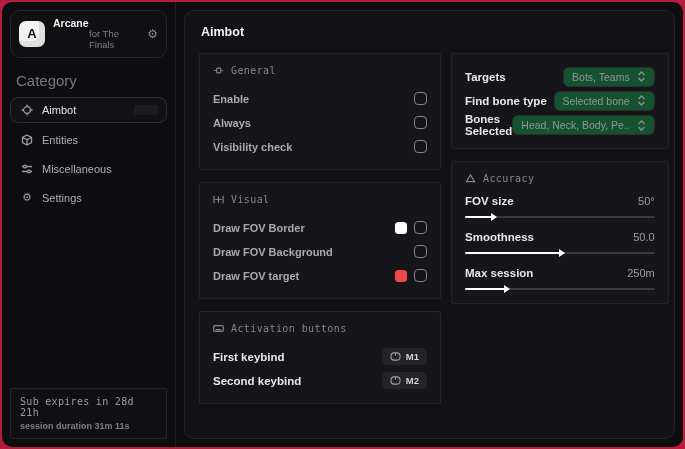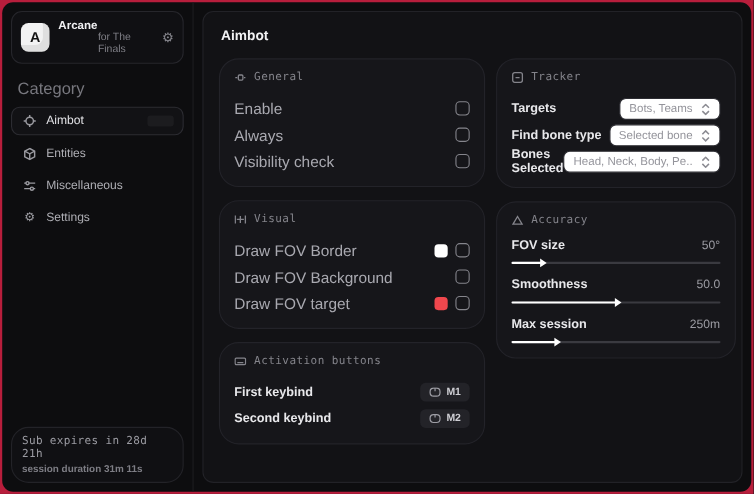--- a/index.html
+++ b/index.html
@@ -29,56 +29,56 @@
   .nav-item {
     height:24px; display:flex; align-items:center; gap:9px; padding:0 10px;
     margin-bottom:5px; border:1px solid transparent; border-radius:8px;
     font-size:11px; color:#aeaeb4; cursor:pointer; position:relative;
   }
   .nav-item.selected { border-color:#2c2c32; background:#121215; color:#e2e2e6; height:26px; }
   .nav-icon { width:12px; height:12px; flex:none; display:flex; align-items:center; justify-content:center; color:#9a9aa0; }
   .nav-icon svg { width:12px; height:12px; stroke:#9a9aa0; fill:none; stroke-width:1.3; }
   .nav-hint { position:absolute; right:8px; width:24px; height:10px; border-radius:3px; background:rgba(255,255,255,0.045); }
   .side-spacer { flex:1; }
-  .footer-card { border:1px solid #232328; border-radius:16px; background:#101013; padding:7px 9px; }
+  .footer-card { border:1px solid #232328; border-radius:2px; background:#101013; padding:7px 9px; }
   .footer-line1 { font-family:"DejaVu Sans Mono","Liberation Mono",monospace; font-size:10px; color:#9c9ca3; letter-spacing:0.3px; }
   .footer-line2 { margin-top:3px; font-size:9px; font-weight:bold; color:#7e7e85; }
   
   .main {
     flex:1; margin:8px; border:1px solid #222227; border-radius:10px;
     background:#121215; padding:12px 14px; overflow:hidden;
   }
   .page-title { font-size:12.5px; font-weight:bold; color:#f2f2f4; margin:2px 2px 14px; }
   .columns { display:flex; gap:10px; align-items:flex-start; }
   .col-left { width:242px; flex:none; }
   .col-right { flex:1; }
   .card {
-    background:#16161a; border:1px solid #232329; border-radius:18px;
+    background:#16161a; border:1px solid #232329; border-radius:2px;
     padding:11px 13px; margin-bottom:12px;
   }
   .card-header {
     display:flex; align-items:center; gap:7px; margin-bottom:11px;
     font-family:"DejaVu Sans Mono","Liberation Mono",monospace;
     font-size:10px; color:#84848b; letter-spacing:0.4px;
   }
   .card-header svg { width:11px; height:11px; stroke:#84848b; fill:none; stroke-width:1.3; }
   .row { display:flex; align-items:center; justify-content:space-between; min-height:23px; }
   .row + .row { margin-top:1px; }
-  .row-label { font-size:14px; color:#a9a9b0; }
+  .row-label { font-size:11px; color:#a9a9b0;font-weight:bold; }
   .row-label.strong { font-size:11.5px; font-weight:bold; color:#e8e8eb; }
   .row-right { display:flex; align-items:center; gap:7px; }
   .checkbox { width:13px; height:13px; border:1.5px solid #85858c; border-radius:4px; background:transparent; cursor:pointer; }
   .swatch { width:12px; height:12px; border-radius:3.5px; cursor:pointer; }
   .key-badge {
     display:flex; align-items:center; gap:5px; background:#232328; border-radius:5px;
     padding:3px 8px; font-size:9.5px; font-weight:bold; color:#cfcfd4; cursor:pointer;
   }
   .key-badge svg { width:11px; height:9px; stroke:#9d9da4; fill:none; stroke-width:1.2; }
   .dropdown {
-    display:flex; align-items:flex-end; gap:7px; background:#ffffff; border:1px solid #2c2c32;
+    display:flex; align-items:center; gap:7px; background:#14532d; border:1px solid #2c2c32;
     border-radius:6px; padding:3px 8px; font-size:10.5px; color:#94949b; cursor:pointer;
     white-space:nowrap;
   }
   .dropdown svg { width:9px; height:11px; stroke:#8b8b92; fill:none; stroke-width:1.4; }
   
   .acc-block { margin-bottom:13px; }
   .acc-block:last-child { margin-bottom:2px; }
   .acc-top { display:flex; justify-content:space-between; align-items:center; }
   .acc-value { font-size:11px; color:#9c9ca3; }
   .slider { position:relative; height:2px; background:#3a3a40; border-radius:2px; margin-top:9px; cursor:pointer; }
@@ -245,27 +245,20 @@
                 </svg>
               <span>M2</span>
             </span>
           </div>
         </div>
       </div>
 
       <div class="col-right">
 
         <div class="card">
-          <div class="card-header">
-            <svg viewBox="0 0 12 12">
-                <rect x="1.2" y="1.2" width="9.6" height="9.6" rx="2"></rect>
-                <line x1="4" y1="6" x2="8" y2="6"></line>
-              </svg>
-            <span>Tracker</span>
-          </div>
           <div class="row">
             <span class="row-label strong">Targets</span>
             <span class="dropdown">
               <span>Bots, Teams</span>
               <svg viewBox="0 0 9 11">
                   <polyline points="1.5,4 4.5,1 7.5,4"></polyline>
                   <polyline points="1.5,7 4.5,10 7.5,7"></polyline>
                 </svg>
             </span>
           </div>

